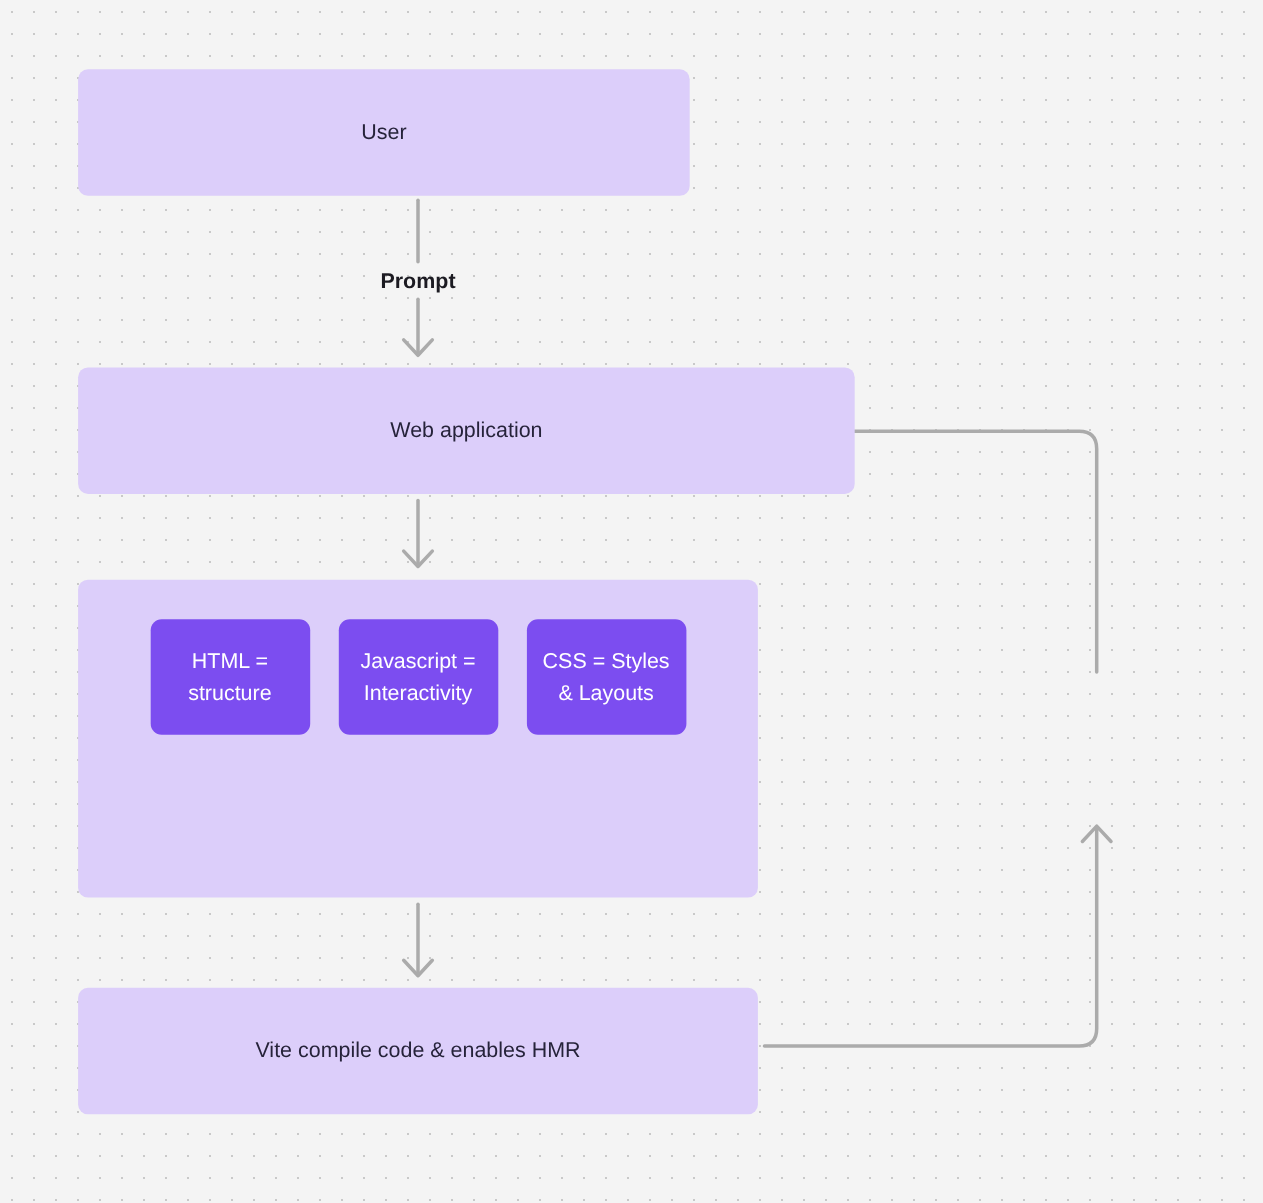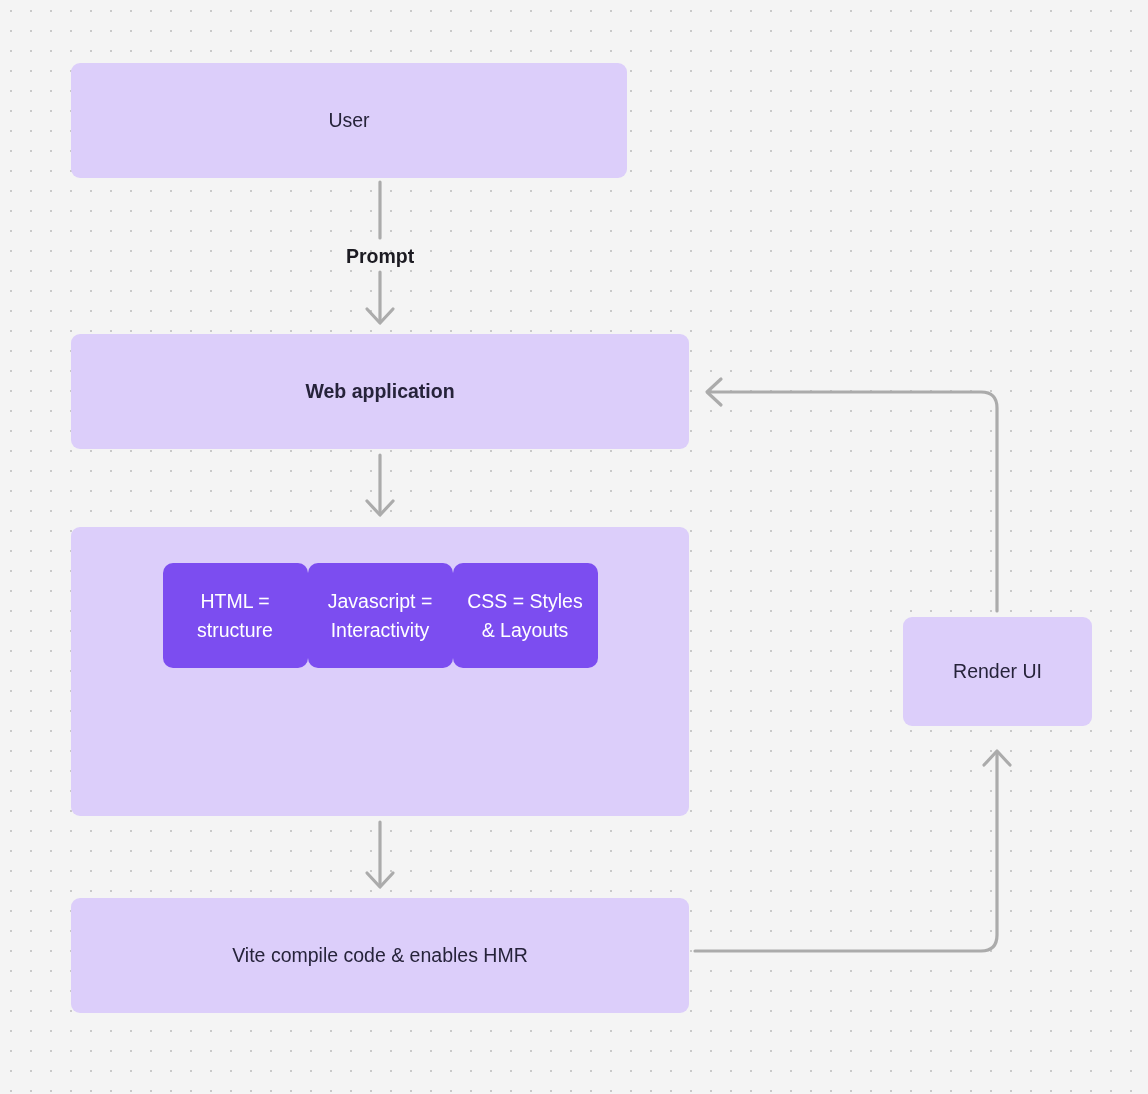--- a/index.html
+++ b/index.html
@@ -41,33 +41,34 @@
     display: flex;
     align-items: center;
     justify-content: center;
     color: #26233A;
     font-size: 19.5px;
     line-height: 1.35;
     text-align: center;
   }
 
   .node-user      { left: 71px;  top: 63px;  width: 556px; height: 115px; }
-  .node-webapp    { left: 71px;  top: 334px; width: 618px; height: 115px; font-weight: bold; }
+  .node-webapp    { left: 71px;  top: 334px; width: 706px; height: 115px; }
   .node-stack     { left: 71px;  top: 527px; width: 618px; height: 289px;
                     display: block; }
   .node-vite      { left: 71px;  top: 898px; width: 618px; height: 115px; }
   .node-render    { left: 903px; top: 617px; width: 189px; height: 109px; }
 
   .chip-row {
     position: absolute;
     left: 0;
     top: 36px;
     width: 100%;
     display: flex;
     justify-content: center;
+    gap: 26px;
   }
 
   .chip {
     box-sizing: border-box;
     width: 145px;
     height: 105px;
     background: #7C4DF0;
     border-radius: 10px;
     display: flex;
     align-items: center;
@@ -163,17 +164,14 @@
         <span>CSS = Styles
 &amp; Layouts</span>
       </div>
     </div>
   </div>
 
   <div class="node node-vite">
     <span>Vite compile code &amp; enables HMR</span>
   </div>
 
-  <div class="node node-render">
-    <span>Render UI</span>
-  </div>
 
 </div>
 
 </body></html>

